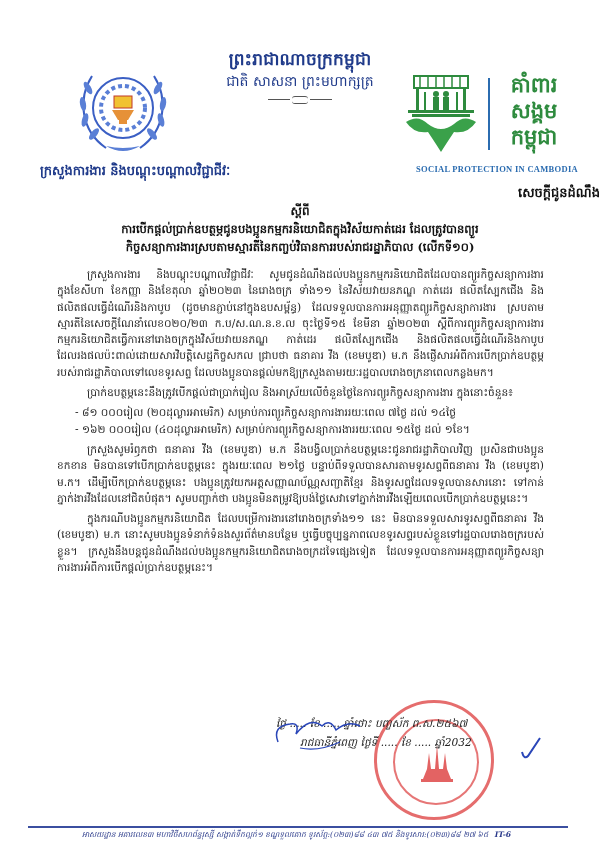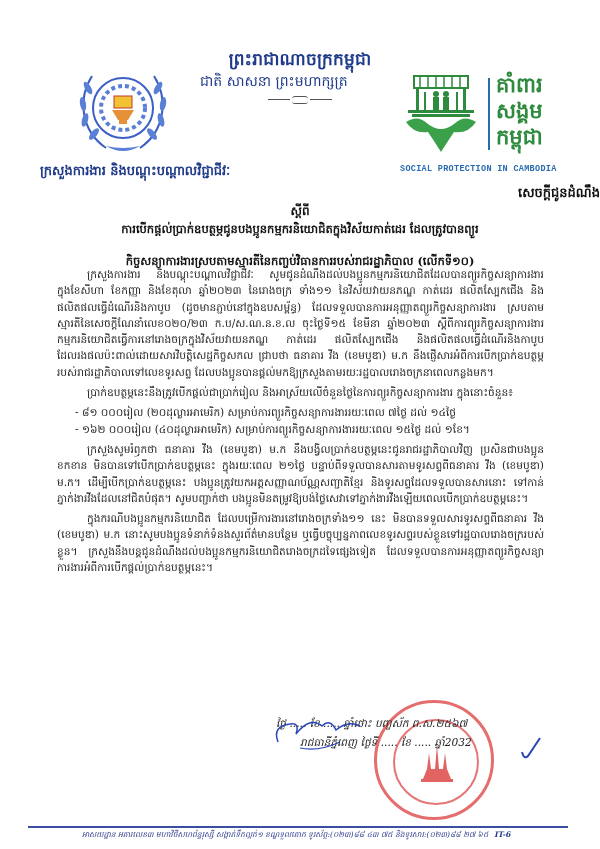--- a/index.html
+++ b/index.html
@@ -3,46 +3,46 @@
   <meta charset="utf-8">
   <style>
     html, body { margin: 0; padding: 0; background: #ffffff; }
     body { width: 600px; height: 849px; position: relative; overflow: hidden;
       font-family: "DejaVu Sans", sans-serif; color: #222; }
     .abs { position: absolute; }
 
     
     .kingdom { left: 200px; top: 48px; width: 200px; text-align: center;
       font-weight: bold; font-size: 17px; color: #1f3a8a; font-family: Liberation Serif, serif; letter-spacing: 0.2px; }
-    .motto { left: 200px; top: 72px; width: 200px; 
+    .motto { left: 200px; top: 72px; width: 200px; text-align: center;
       font-size: 14px; color: #1f3a8a; font-family: "DejaVu Serif", serif; }
     .ornament { left: 268px; top: 96px; width: 64px; height: 6px; }
     .ornament .line { position: absolute; top: 3px; height: 1px; background: #555; }
     .ornament .mid { position: absolute; left: 24px; top: 0; width: 16px; height: 6px;
       border-top: 1px solid #555; border-bottom: 1px solid #555; border-radius: 3px; }
 
     .ministry-logo { left: 72px; top: 58px; width: 102px; height: 102px; }
     .ministry-name { left: 40px; top: 162px; font-size: 13px; font-weight: bold; color: #1f3a8a;
       font-family: "DejaVu Serif", serif; }
 
     .sp-logo { left: 398px; top: 72px; width: 175px; height: 106px; }
     .sp-emblem { position: absolute; left: 0; top: 2px; width: 86px; height: 80px; }
     .sp-divider { position: absolute; left: 90px; top: 6px; width: 2px; height: 72px; background: #2b6cb0; }
     .sp-kh { position: absolute; left: 98px; top: 0; width: 76px; font-size: 21px; line-height: 26px;
-      font-weight: bold; color: #2e8b3e; font-family: "DejaVu Sans", sans-serif; }
-    .sp-en { position: absolute; left: 2px; top: 92px; font-size: 8.5px; font-weight: bold;
-      color: #2b6cb0; letter-spacing: 0.3px; font-family: Liberation Mono, monospace; white-space: nowrap; }
+      font-weight: bold; color: #2e8b3e; font-family: "DejaVu Sans", sans-serif; text-align: center; }
+    .sp-en { position: absolute; left: 18px; top: 92px; font-size: 8.5px; font-weight: bold;
+      color: #2b6cb0; letter-spacing: 0.3px; font-family: Liberation Serif, serif; white-space: nowrap; }
 
     
     .doc-title { left: 0; width: 600px; text-align: center; font-weight: bold;
       font-family: "DejaVu Serif", serif; color: #111; }
     .t1 { top: 184px; font-size: 13px; text-align: right; }
     .t2 { top: 203px; font-size: 12px; }
     .t3 { top: 222px; font-size: 11.5px; }
-    .t4 { top: 254px; font-size: 11.5px; }
+    .t4 { top: 240px; font-size: 11.5px; }
 
     
     .body { left: 57px; width: 487px; top: 266px; font-size: 10.6px; line-height: 16.3px;
       font-family: "DejaVu Serif", serif; color: #222; text-align: justify; }
     .body p { margin: 0 0 4px 0; text-indent: 30px; }
     .body .bullet { margin: 0; text-indent: 0; padding-left: 18px; }
 
     
     .sign-1 { left: 276px; top: 717px; font-size: 10.6px; font-style: italic; font-family: "DejaVu Serif", serif; color: #222; }
     .sign-2 { left: 300px; top: 736px; font-size: 10.6px; font-style: italic; font-family: "DejaVu Serif", serif; color: #222; }

